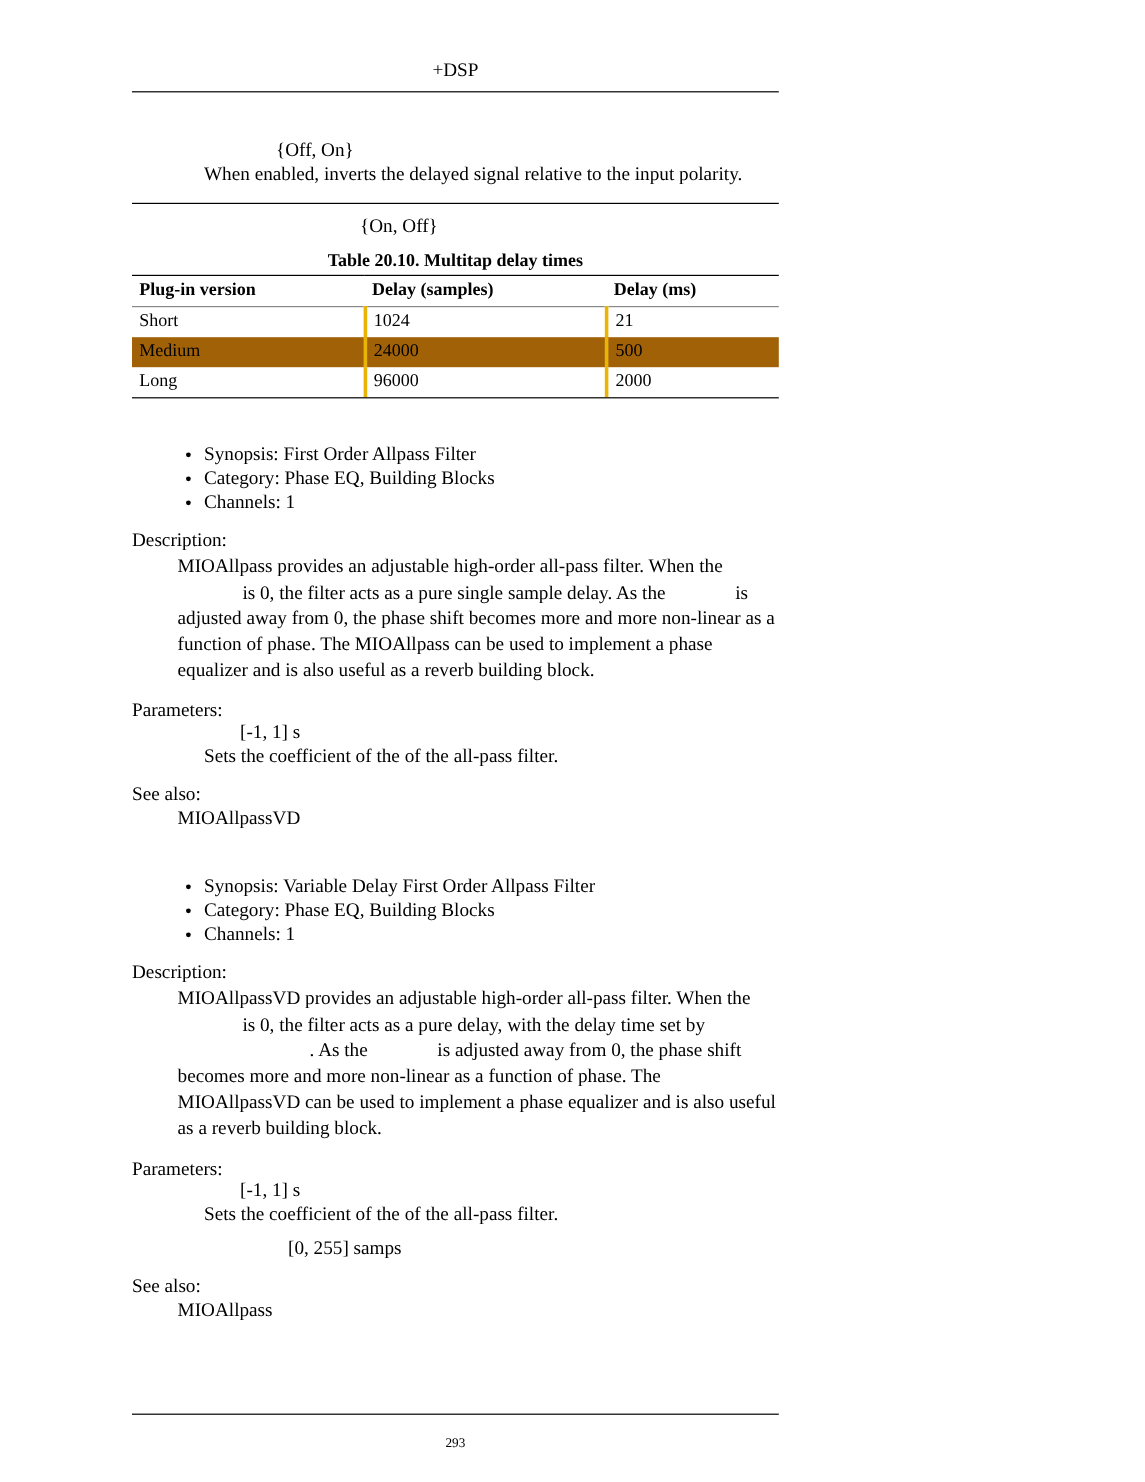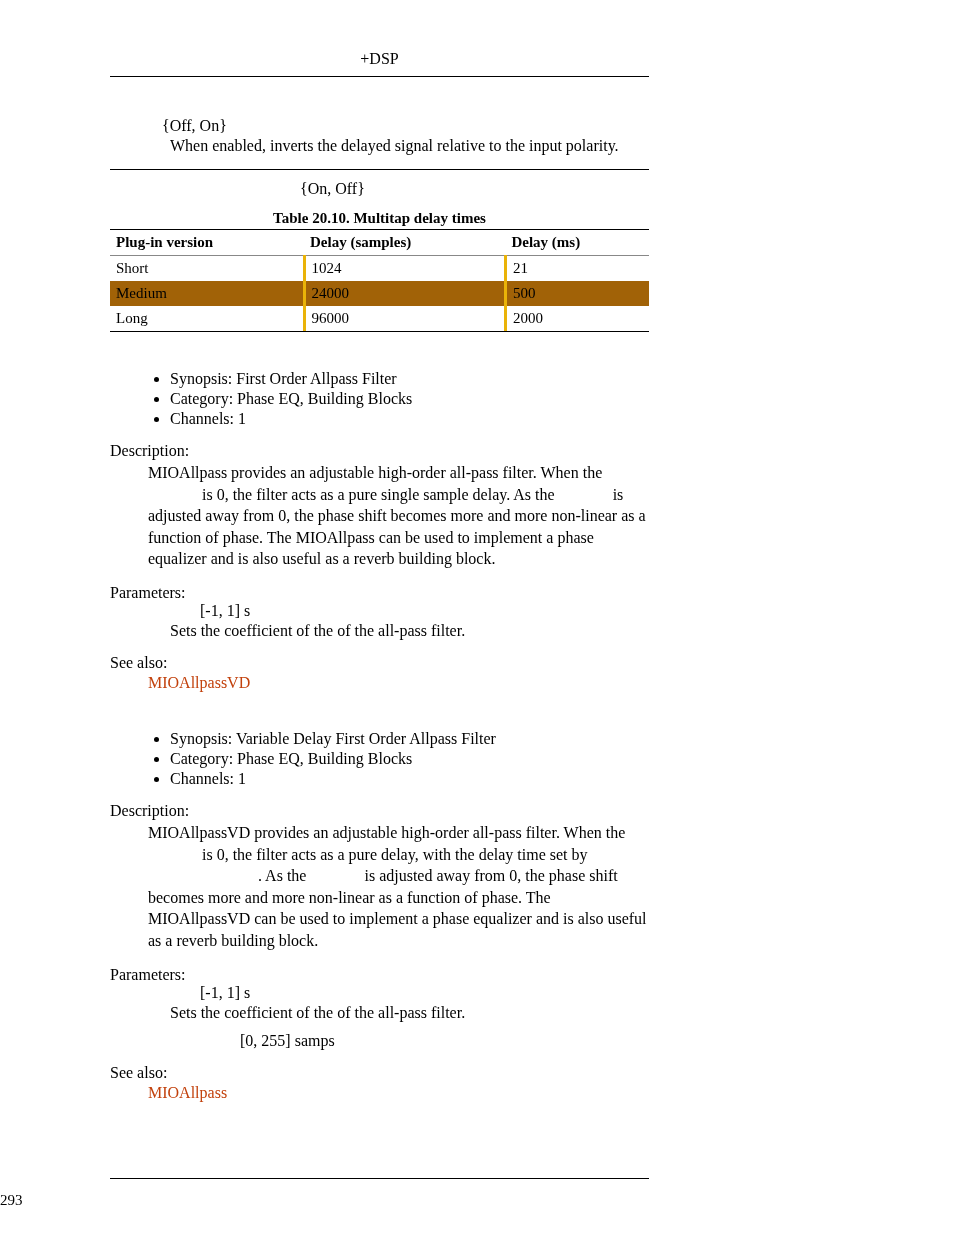--- a/index.html
+++ b/index.html
@@ -25,21 +25,21 @@
   .top-rule, .plain-rule {
     border: none;
     border-top: 1px solid #000;
     margin: 0;
   }
   .content-block {
     margin-top: 40px;
   }
   .param-val {
     display: inline-block;
-    margin-left: 52px;
+    margin-left: 120px;
   }
   .param-line2 { margin-left: 60px; margin-top: 2px; }
   .mid-rule {
     border: none;
     border-top: 1px solid #000;
     margin: 14px 0 10px 0;
   }
   .enable-val {
     margin-left: 190px;
   }
@@ -107,39 +107,40 @@
     margin-left: 130px;
   }
   .param-text {
     margin-left: 60px;
     margin-top: 2px;
   }
   .see-also {
     margin-top: 14px;
   }
   .link {
-    color: #c2410c;
+    color: #000000;
     margin-left: 38px;
     display: inline-block;
     margin-top: 2px;
   }
   .footer-rule {
     position: absolute;
     bottom: 48px;
     left: 110px;
     right: 110px;
     border: none;
     border-top: 1px solid #000;
   }
   .page-num {
     position: absolute;
     bottom: 26px;
     left: 0;
     right: 0;
-    font-size: 15px;
+    text-align: center;
+    font-size: 11px;
   }
 </style>
 </head>
 <body>
 
 <div class="page">
   <div class="header-title">+DSP</div>
   <hr class="top-rule">
 
   <div class="content-block">

